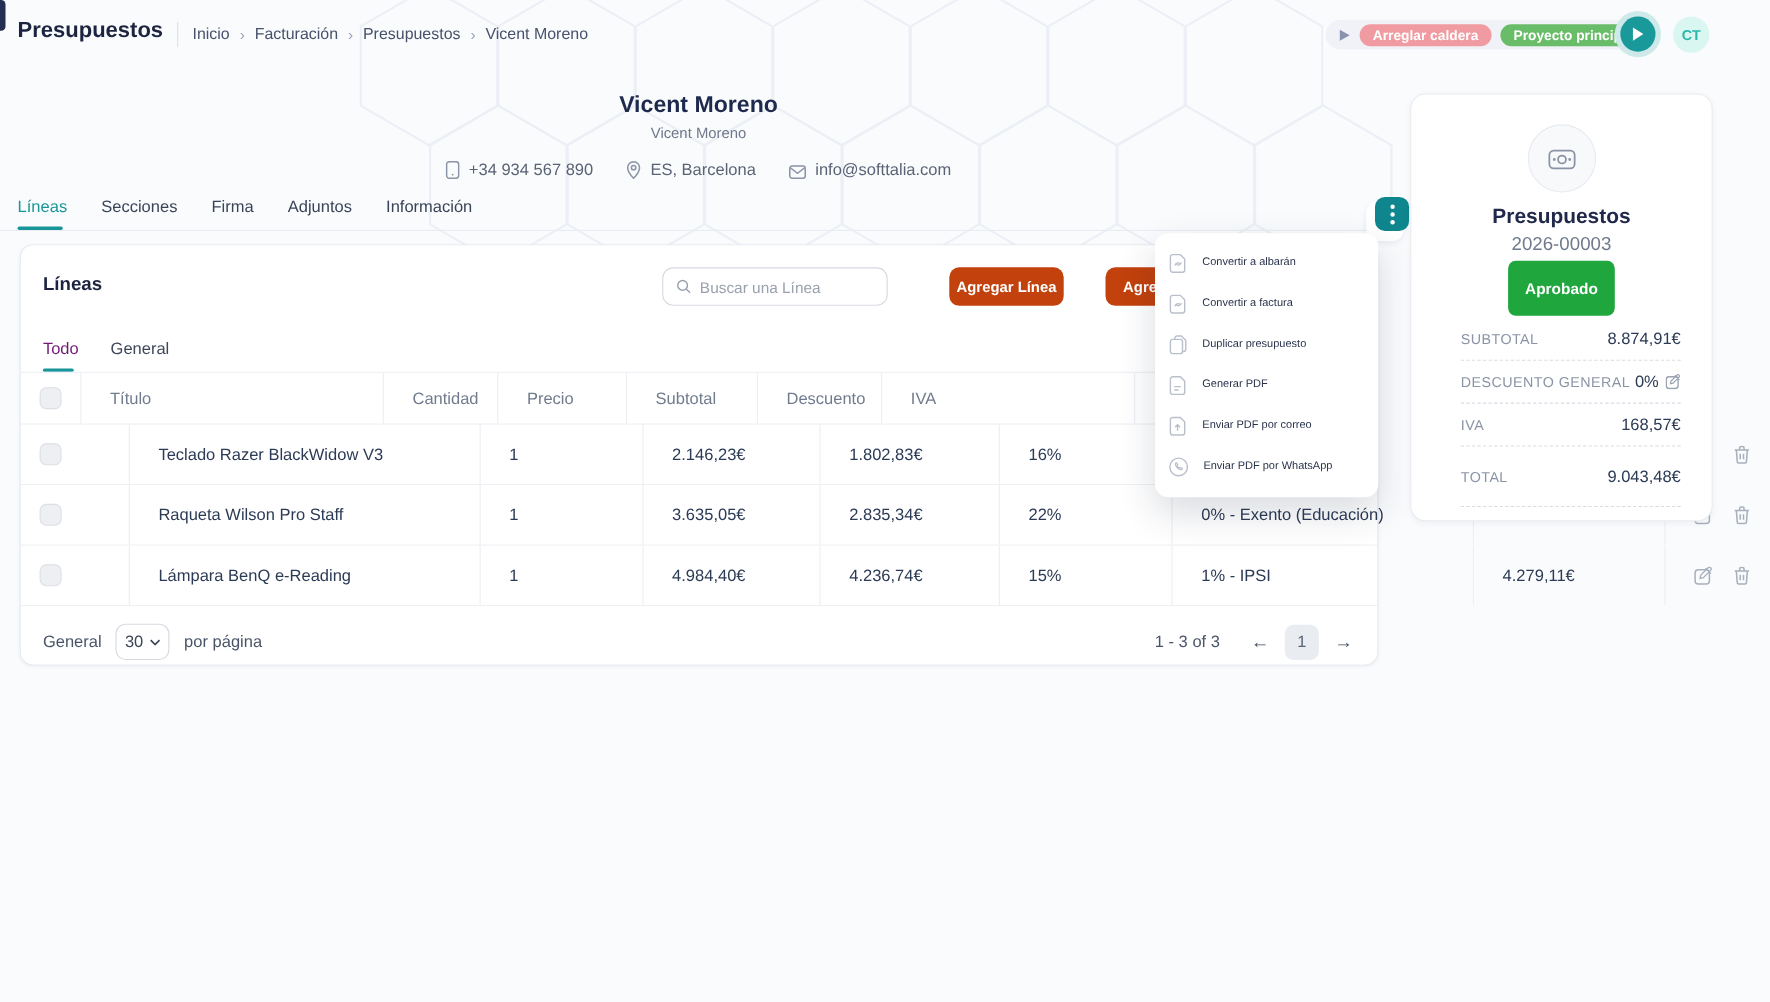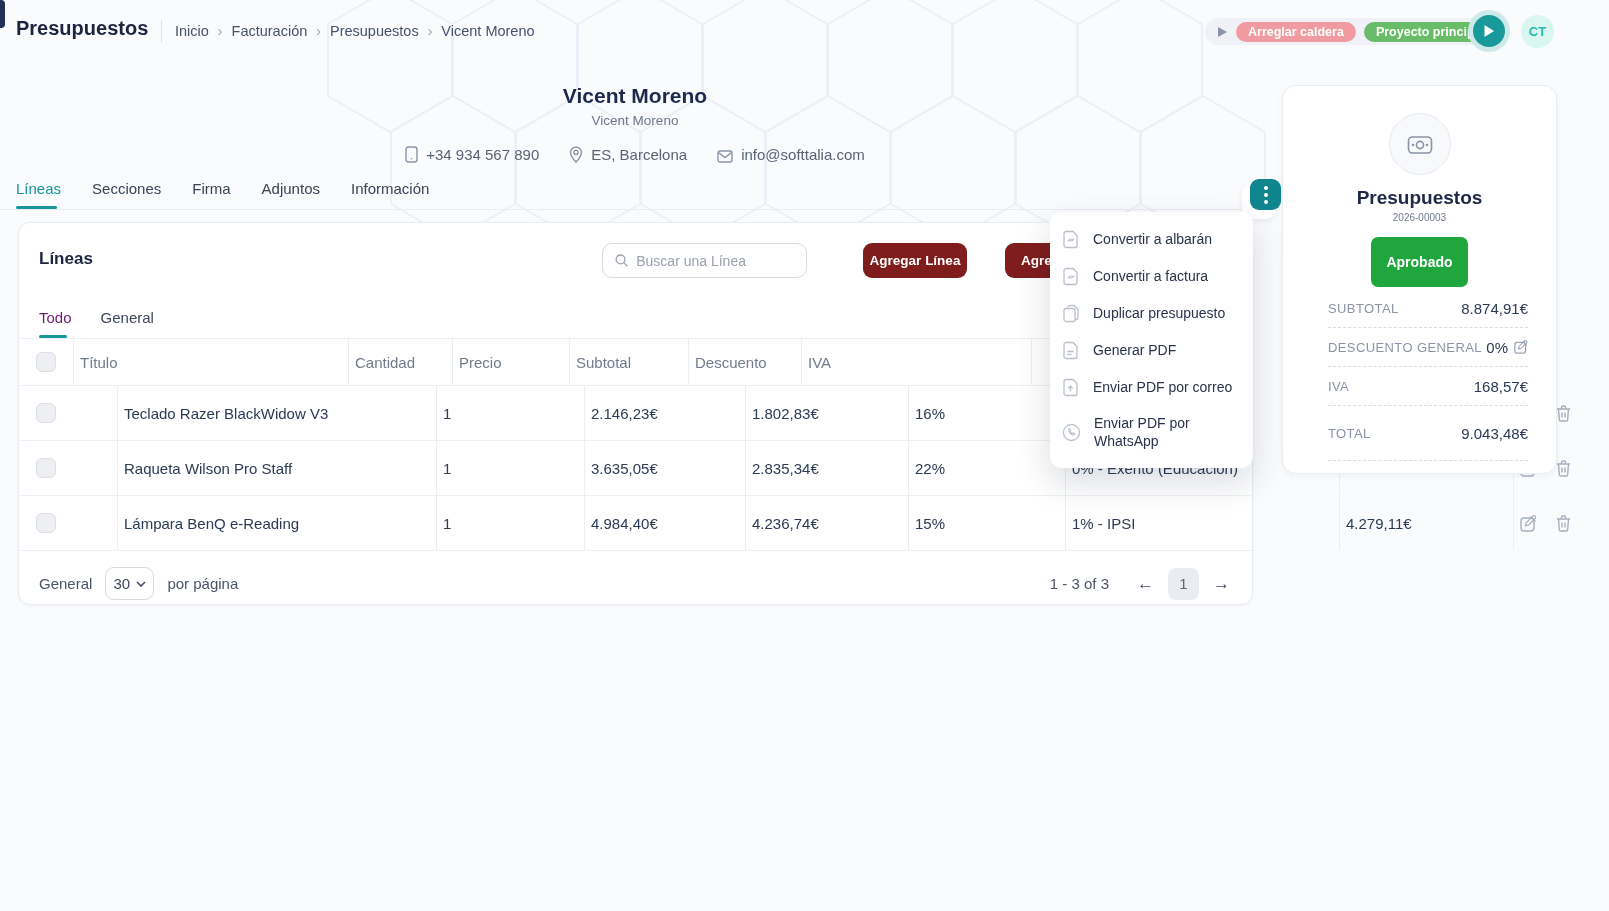--- a/index.html
+++ b/index.html
@@ -48,35 +48,35 @@
   .tab-underline { left:16px; top:206px; width:41px; height:3px; background:#189598; border-radius:2px; }
 
   
   .card { left:18px; top:222px; width:1235px; height:383px; background:#fff; border:1px solid #e8ebf1;
     border-radius:12px; box-shadow:0 1px 3px rgba(20,30,60,.05); }
   .card-title { left:20px; top:26px; font-size:17px; font-weight:700; color:#1d2440; }
   .search-box { left:583px; top:20px; width:205px; height:35px; border:1px solid #d6dae1; border-radius:10px;
     background:#fff; display:flex; align-items:center; padding:0 10px 0 12px; gap:8px; color:#9aa1ad; }
   .search-box input { border:0; outline:0; width:100%; font-size:14px; font-family:inherit; color:#3a4458; background:transparent; }
   .search-box input::placeholder { color:#9aa1ad; }
-  .teal-btn { top:20px; height:35px; border-radius:9px; background:#7f1d1d; color:#fff; font-size:13.5px; font-weight:600;
+  .teal-btn { top:20px; height:35px; border-radius:9px; background:#c2410c; color:#fff; font-size:13.5px; font-weight:600;
     display:flex; align-items:center; justify-content:center; cursor:pointer; white-space:nowrap; overflow:hidden; }
   .btn-add-line { left:844px; width:104px; }
   .btn-add-2 { left:986px; width:130px; justify-content:flex-start; padding-left:16px; }
 
   .subtabs { left:20px; top:86px; display:flex; gap:29px; font-size:15px; color:#3d4759; }
   .subtabs .stab.active { color:#701a75; }
   .subtab-underline { left:20px; top:112px; width:28px; height:3px; background:#189598; border-radius:2px; }
   .subtab-line { left:0; top:115px; width:100%; height:1px; background:#edf0f4; }
 
   .tgrid { display:grid; grid-template-columns:54px 275px 104px 117px 119px 113px 230px 130px 93px; align-items:center; }
   .thead { left:0; top:116px; width:100%; height:47px; color:#717b8e; font-size:15px; border-bottom:1px solid #eceff3; }
   .trow { left:0; width:100%; height:55px; font-size:15px; color:#2b3a55; border-bottom:1px solid #eef1f4;gap:44px; }
   .trow-0 { top:163px; } .trow-1 { top:218px; } .trow-2 { top:273px; }
-  .tgrid > div { padding-left:6px; height:100%; display:flex; align-items:center; }
+  .tgrid > div { padding-left:26px; height:100%; display:flex; align-items:center; }
   .tgrid > div:first-child { padding-left:0; justify-content:center; }
   .tgrid > div + div { border-left:1px solid #eceef2; }
   .checkbox { width:20px; height:20px; border-radius:6px; background:#edeff3; border:1px solid #dcdfe5; cursor:pointer; }
   .row-actions { gap:19px; color:#a8b0bd; }
   .row-actions svg { cursor:pointer; }
 
   .card-footer { left:0; top:338px; width:100%; height:45px; display:flex; align-items:center; font-size:15px; color:#4a5568; }
   .pf-left { display:flex; align-items:center; gap:13px; margin-left:20px; }
   .page-size { width:49px; height:33px; border:1px solid #d6dae1; border-radius:9px; display:flex; align-items:center;
     justify-content:center; gap:6px; color:#3d4759; cursor:pointer; background:#fff; }
@@ -87,31 +87,31 @@
     justify-content:center; color:#5a6577; cursor:pointer; }
 
   
   .kebab-back { left:1242px; top:183px; width:34px; height:36px; background:#fff; border-radius:10px; box-shadow:0 2px 6px rgba(20,30,60,.08); }
   .kebab { left:1250px; top:179px; width:31px; height:31px; border-radius:9px; background:#0f868e; cursor:pointer;
     display:flex; flex-direction:column; align-items:center; justify-content:center; gap:3px; }
   .kebab i { width:4px; height:4px; border-radius:50%; background:#fff; }
 
   .ctx-menu { left:1050px; top:212px; width:203px; background:#fff; border-radius:12px;
     box-shadow:0 14px 34px rgba(25,35,65,.16); padding:9px 0; }
-  .ctx-item { display:flex; align-items:center; gap:13px; padding:9px 10px 9px 12px; font-size:14px; color:#28324a; cursor:pointer; }
+  .ctx-item { display:flex; align-items:center; gap:13px; padding:9px 10px 9px 12px; font-size:10px; color:#28324a; cursor:pointer; }
   .ctx-item svg { color:#b9c0cc; flex:0 0 auto; }
   .ctx-item .lbl { line-height:1.25; }
 
   
   .panel { left:1282px; top:85px; width:275px; height:389px; background:#fff; border:1px solid #e9ecf1;
     border-radius:14px; box-shadow:0 2px 6px rgba(20,30,60,.05); }
   .panel-avatar { left:0; right:0; top:27px; margin:0 auto; width:62px; height:62px; border-radius:50%;
     background:#f8f9fb; border:1px solid #e7eaf0; display:flex; align-items:center; justify-content:center; color:#8a93a5; }
   .panel-title { left:0; top:101px; width:100%; text-align:center; font-size:19px; font-weight:700; color:#20294a; }
-  .panel-number { left:0; top:126px; width:100%; text-align:center; font-size:10px; color:#707a8c; }
+  .panel-number { left:0; top:126px; width:100%; text-align:center; font-size:17px; color:#707a8c; }
   .panel-status-wrap { left:0; top:151px; width:100%; display:flex; justify-content:center; }
   .status-badge { background:#1fa73e; color:#fff; font-size:14px; font-weight:700; padding:17px 15px; border-radius:7px; cursor:pointer; }
   .summary { left:45px; top:203px; width:200px; }
   .sum-row { height:39px; display:flex; align-items:center; justify-content:space-between;
     border-bottom:1px dashed #d7dce4; }
   .sum-row .sl { font-size:13px; color:#8b94a6; letter-spacing:.4px; }
   .sum-row .sv { font-size:15px; color:#2b3a55; font-weight:500; display:flex; align-items:center; gap:6px; }
   .sum-row .sv svg { color:#9aa3b2; cursor:pointer; }
   .sum-row-last { height:55px; align-items:center; }
 </style>

